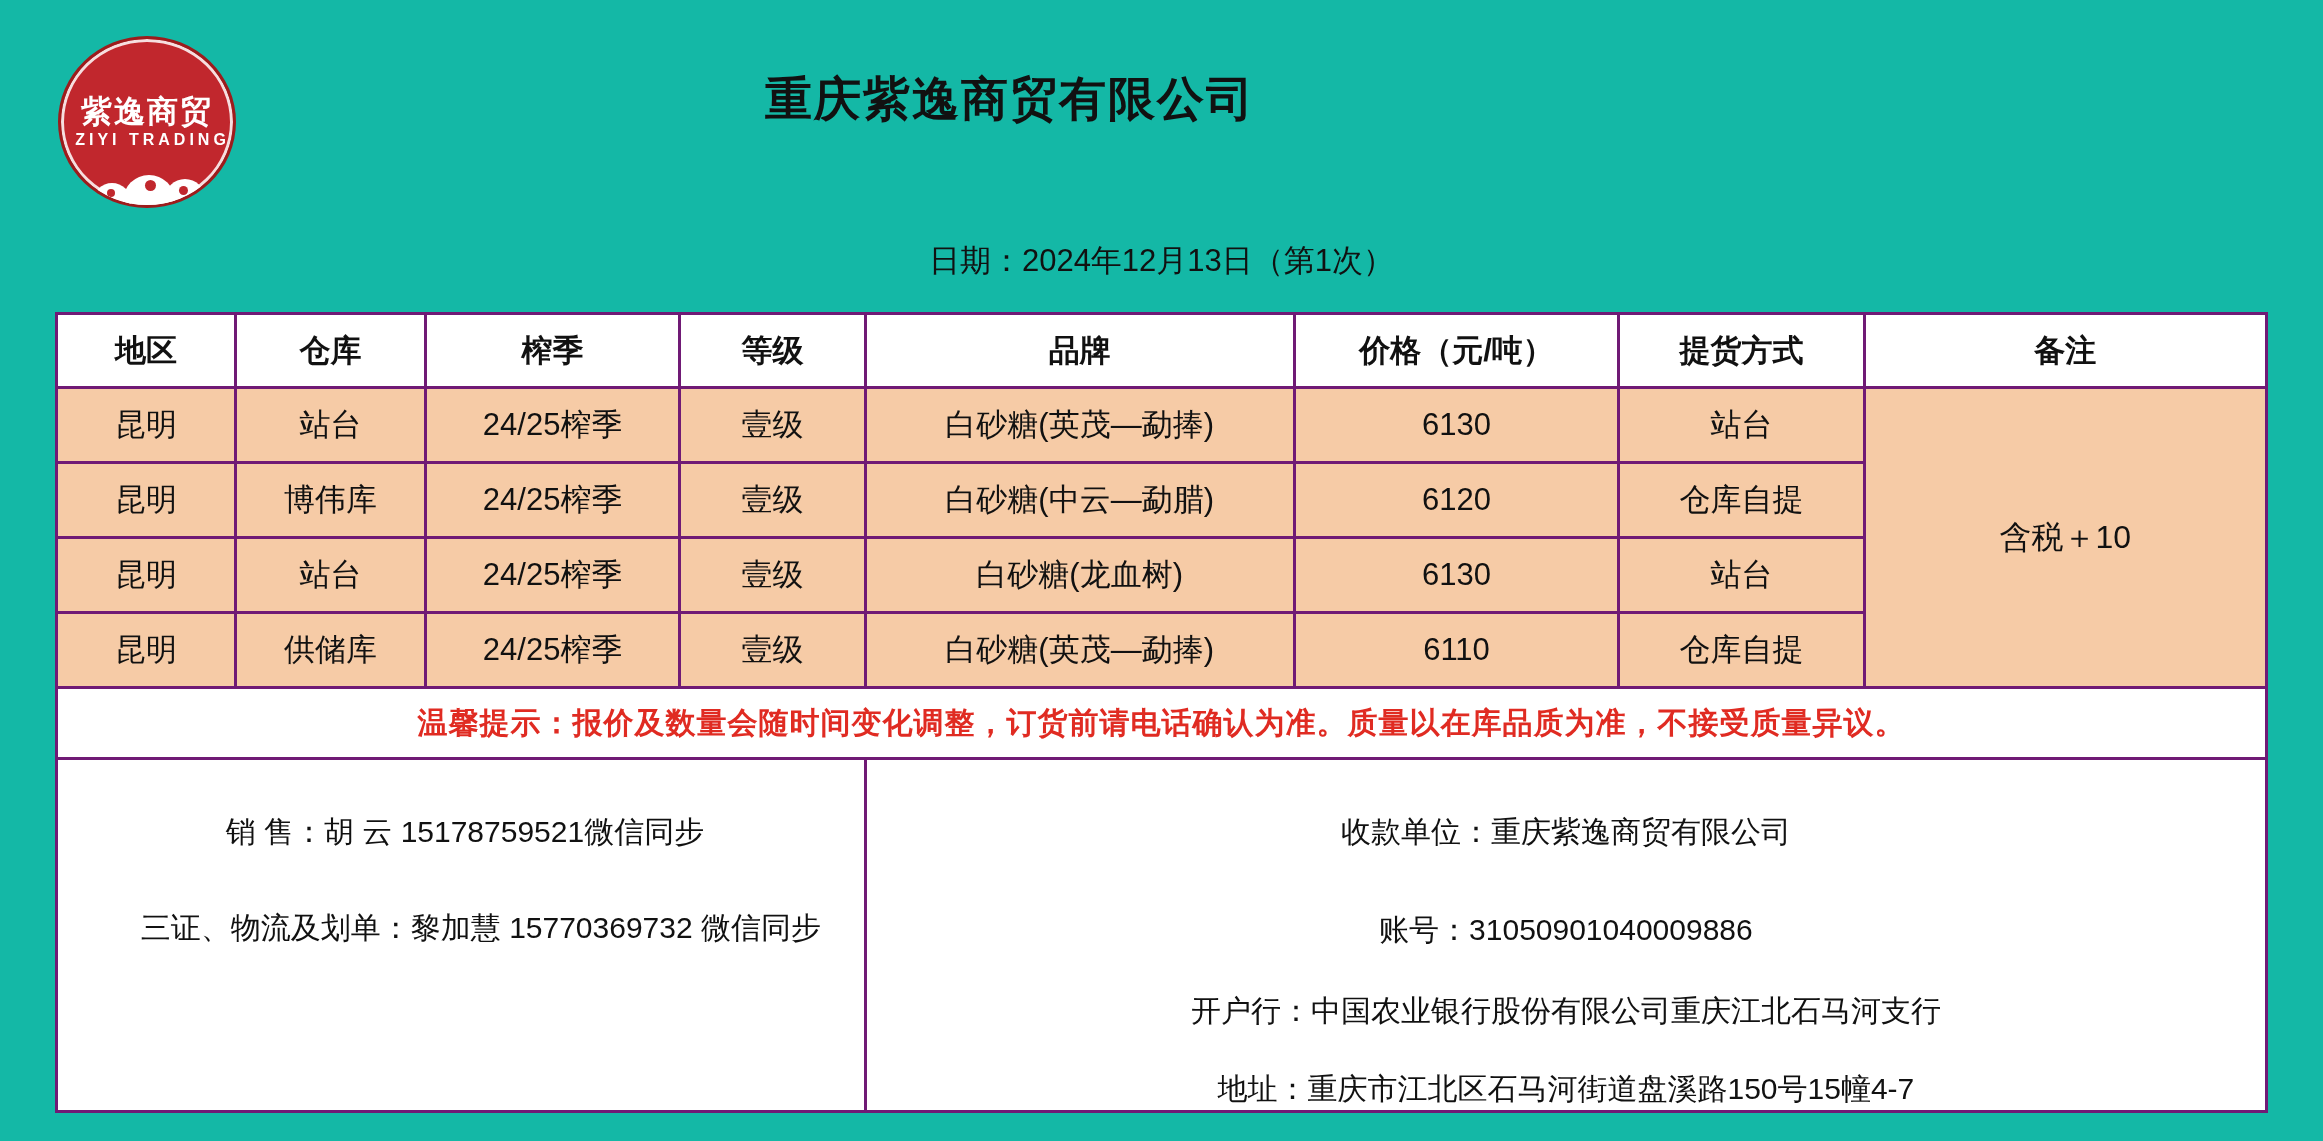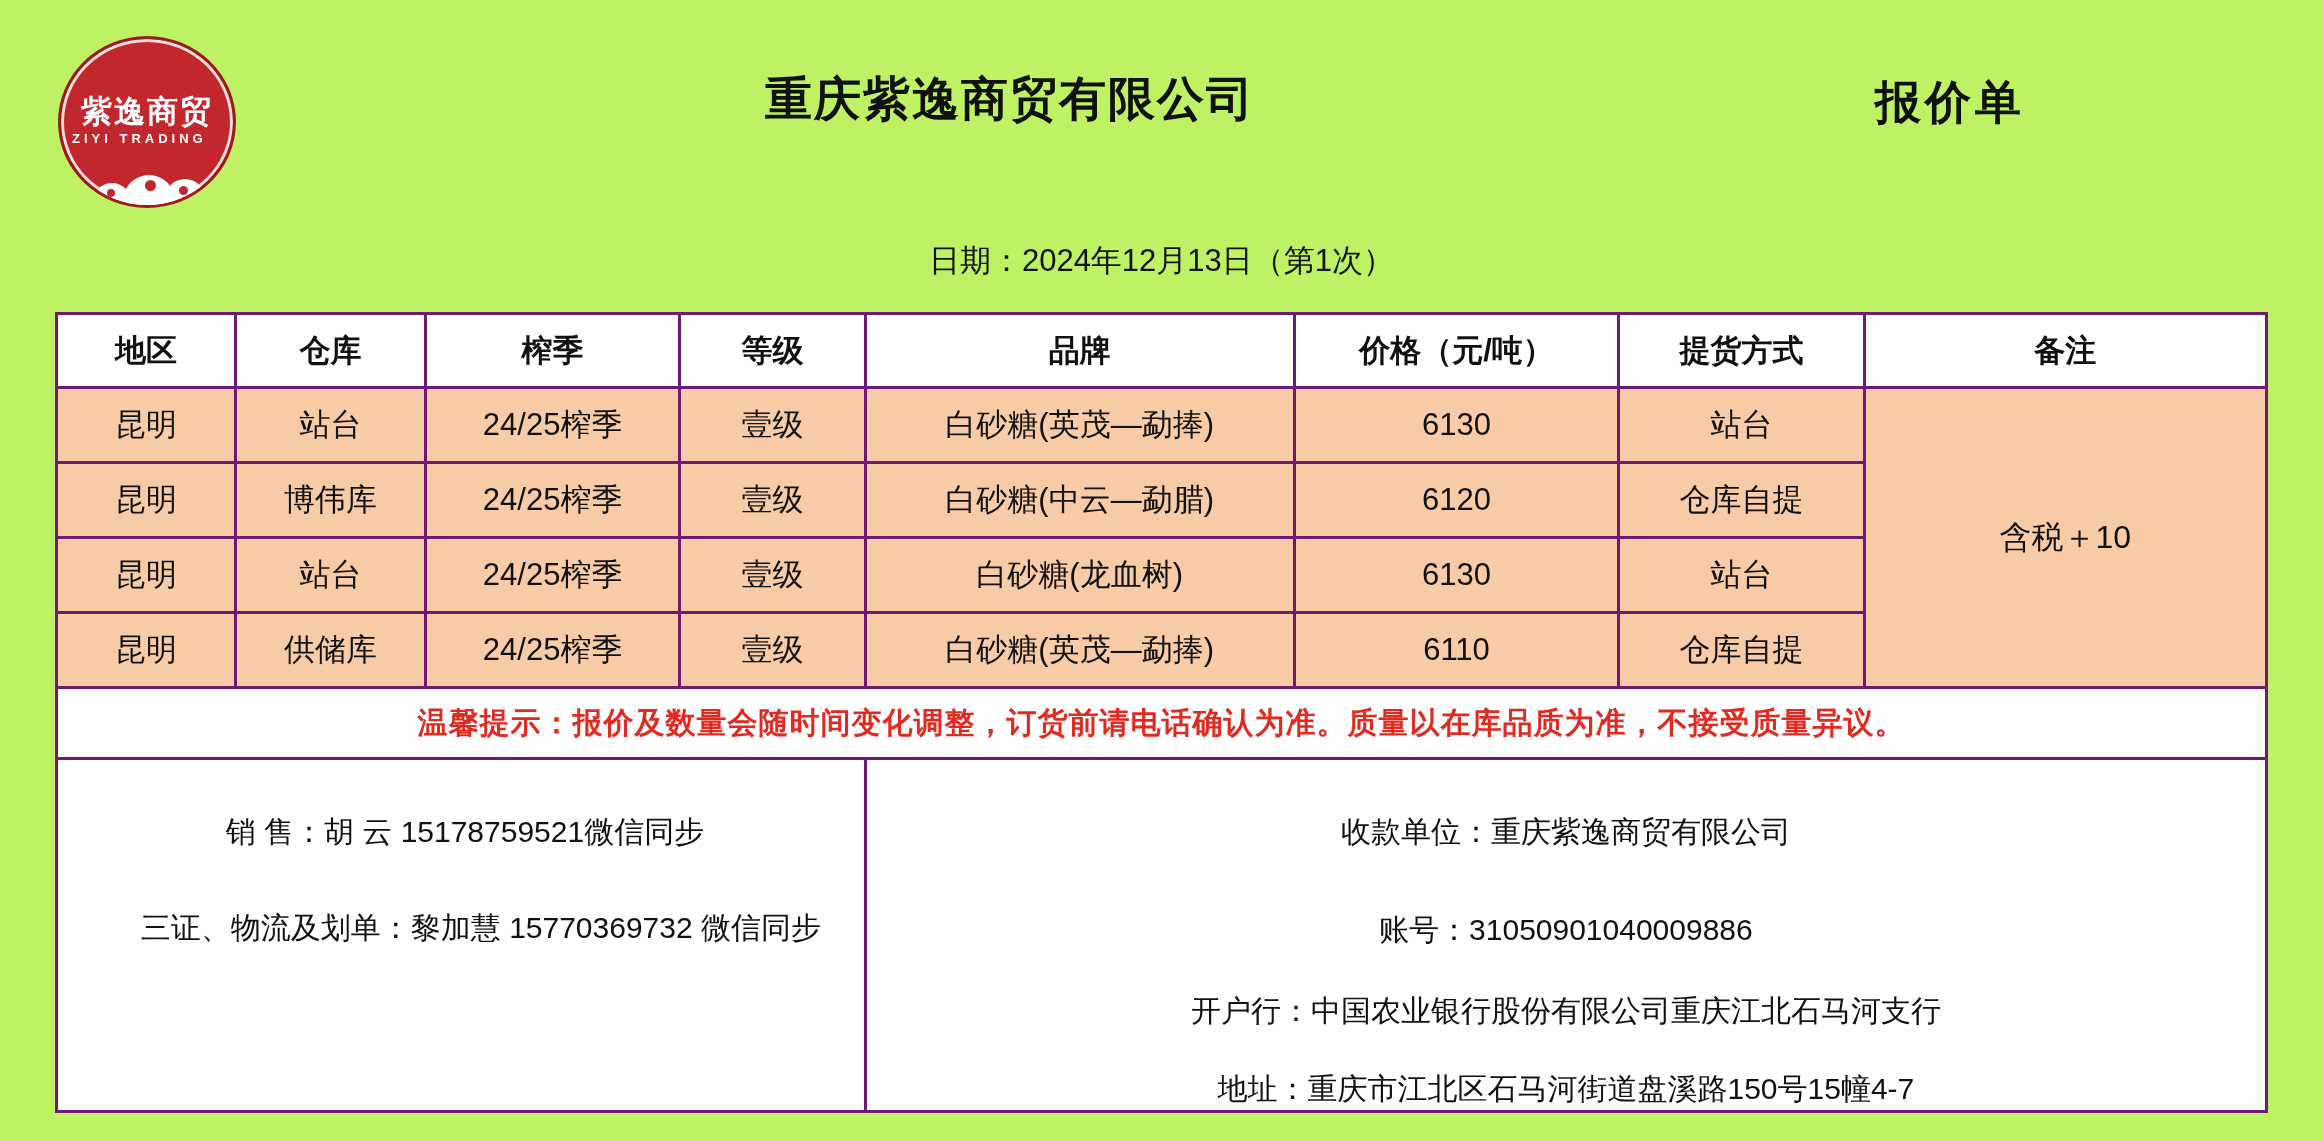--- a/index.html
+++ b/index.html
@@ -3,21 +3,21 @@
 <meta charset="utf-8">
 <style>
   * { margin: 0; padding: 0; box-sizing: border-box; }
   html, body { background: #e8e8e8; }
   body { font-family: "Liberation Sans", "DejaVu Sans", sans-serif; }
 
   .page {
     position: relative;
     width: 2323px;
     height: 1141px;
-    background: #bef264;
+    background: #14b8a6;
     margin: 0 auto;
     overflow: hidden;
     color: #111;
   }
 
   
   .logo-wrap {
     position: absolute;
     left: 58px; top: 36px;
     width: 178px; height: 172px;
@@ -36,23 +36,24 @@
     top: 52px; left: 0; width: 100%;
     text-align: center;
     color: #fff;
     font-weight: bold;
     font-size: 31px;
     letter-spacing: 2px;
   }
   .logo-en {
     position: absolute;
     top: 92px; left: 0; width: 100%;
+    text-align: center;
     color: #fff;
     font-weight: bold;
-    font-size: 13px;
+    font-size: 16px;
     letter-spacing: 4px;
     padding-left: 11px;
   }
   .bubble { position: absolute; border-radius: 50%; background: #fff; }
   .b1 { width: 52px; height: 52px; left: 62px; bottom: -22px; }
   .b2 { width: 38px; height: 38px; left: 32px; bottom: -16px; }
   .b3 { width: 40px; height: 40px; left: 104px; bottom: -14px; }
   .b4 { width: 24px; height: 24px; left: 12px; bottom: -8px; }
   .b5 { width: 26px; height: 26px; left: 140px; bottom: -6px; }
   .dot { position: absolute; border-radius: 50%; background: #c1272d; }
@@ -147,21 +148,20 @@
       <span class="bubble b5"></span>
       <span class="dot d1"></span>
       <span class="dot d2"></span>
       <span class="dot d3"></span>
       <span class="dot d4"></span>
       <span class="dot d5"></span>
     </div>
   </div>
 
   <div class="company-name">重庆紫逸商贸有限公司</div>
-  <div class="doc-title">报价单</div>
   <div class="date-line">日期：2024年12月13日（第1次）</div>
 
   <table class="quote">
     <colgroup>
       <col style="width:8.1%">
         <col style="width:8.6%">
         <col style="width:11.5%">
         <col style="width:8.4%">
       <col style="width:19.4%">
         <col style="width:14.7%">

